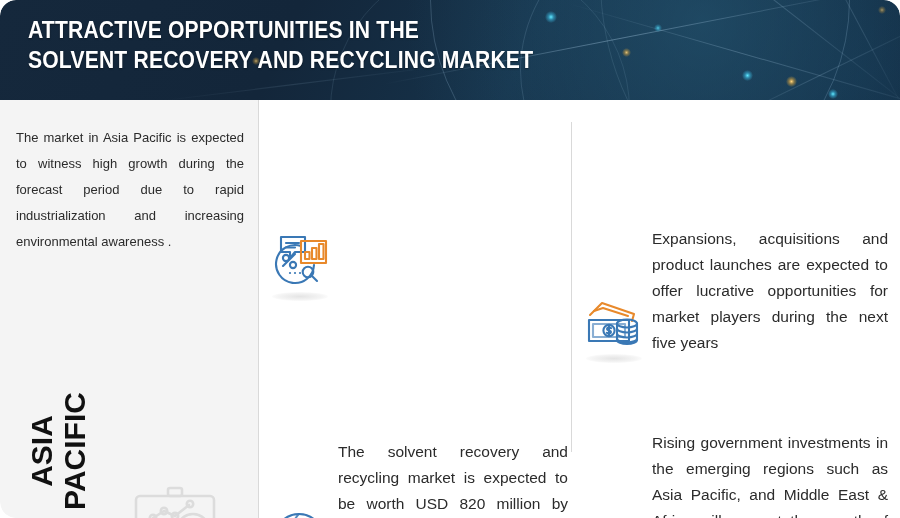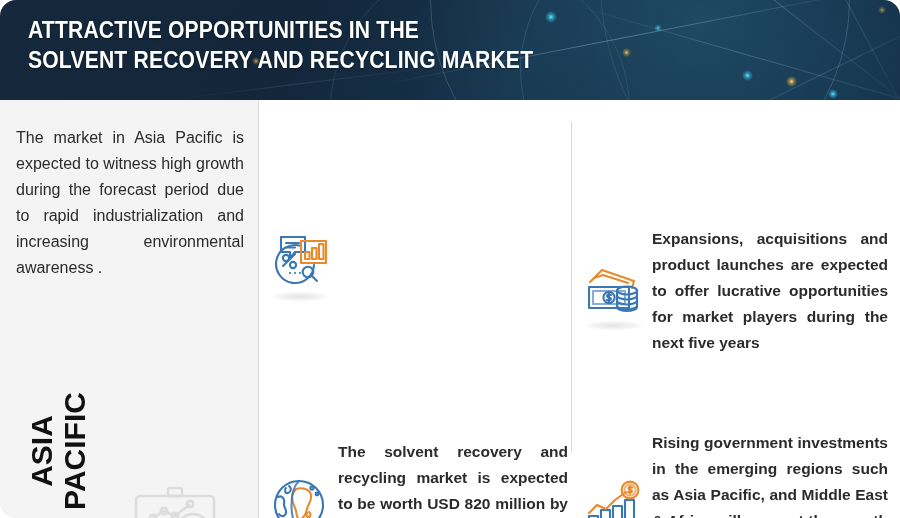--- a/index.html
+++ b/index.html
@@ -10,21 +10,21 @@
     background: #ffffff;
     font-family: "Liberation Sans", sans-serif;
     overflow: hidden;
   }
 
   .infographic {
     position: relative;
     width: 900px;
     height: 518px;
     background: #ffffff;
-    border-radius: 4px;
+    border-radius: 16px;
     overflow: hidden;
   }
 
   
   .banner {
     position: relative;
     width: 900px;
     height: 100px;
     background:
       radial-gradient(circle at 78% 22%, rgba(40,92,120,0.55) 0%, rgba(0,0,0,0) 42%),
@@ -96,21 +96,21 @@
     background: #d9d9d9;
   }
   .divider-left-col { left: 258px; top: 0px;   height: 418px; }
   .divider-mid-col  { left: 571px; top: 22px;  height: 330px; }
 
   .left-text {
     position: absolute;
     left: 16px;
     top: 25px;
     width: 228px;
-    font-size: 16px;
+    font-size: 13px;
     line-height: 26px;
     color: #2b2b2b;
     text-align: justify;
     text-justify: inter-word;
   }
 
   .region-label {
     position: absolute;
     left: -22px;
     top: 318px;
@@ -132,22 +132,21 @@
     top: 378px;
     width: 104px;
     height: 104px;
     opacity: 1;
   }
 
   
   .card {
     position: absolute;
     display: flex;
-    align-items: center;
-    font-weight: bold;
+    align-items: flex-end;
   }
   .card-icon {
     flex: 0 0 auto;
     position: relative;
     width: 62px;
     height: 62px;
     margin-right: 8px;
   }
   .icon-shadow {
     position: absolute;

